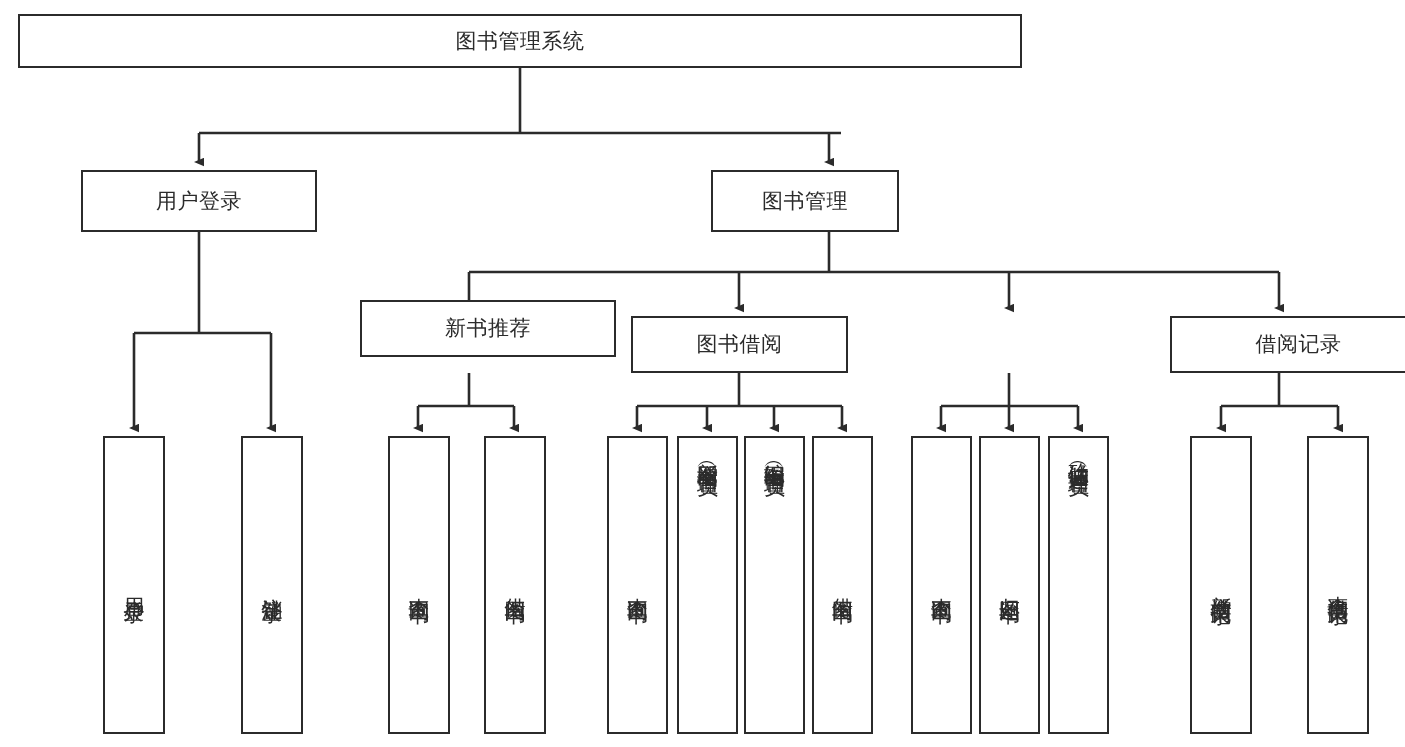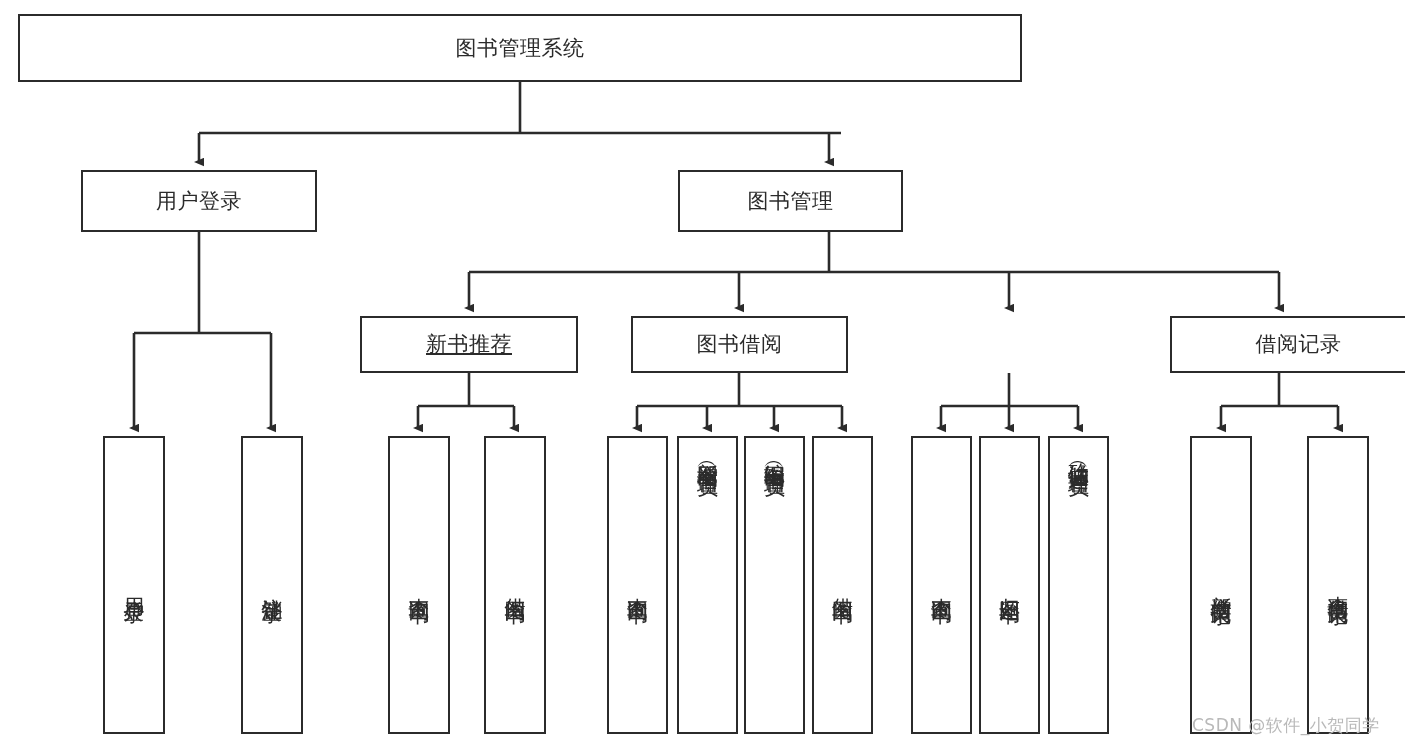--- a/index.html
+++ b/index.html
@@ -118,33 +118,33 @@
       <path d="M1009,406 L1009,428" marker-end="url(#arrow)"></path>
       <path d="M1078,406 L1078,428" marker-end="url(#arrow)"></path>
 
       <path d="M1279,373 L1279,406"></path>
       <path d="M1221,406 L1338,406"></path>
       <path d="M1221,406 L1221,428" marker-end="url(#arrow)"></path>
       <path d="M1338,406 L1338,428" marker-end="url(#arrow)"></path>
     </g>
   </svg>
 
-  <div class="node horizontal" style="left:18px; top:14px; width:1004px; height:68px;">
+  <div class="node horizontal" style="left:18px; top:14px; width:1004px; height:54px;">
     <span class="label">图书管理系统</span>
   </div>
 
   <div class="node horizontal" style="left:81px; top:170px; width:236px; height:62px;">
     <span class="label">用户登录</span>
   </div>
 
-  <div class="node horizontal" style="left:678px; top:170px; width:225px; height:62px;">
+  <div class="node horizontal" style="left:711px; top:170px; width:188px; height:62px;">
     <span class="label">图书管理</span>
   </div>
 
-  <div class="node horizontal" style="left:360px; top:316px; width:218px; height:57px;text-decoration:underline;">
+  <div class="node horizontal" style="left:360px; top:300px; width:256px; height:57px;">
     <span class="label">新书推荐</span>
   </div>
 
   <div class="node horizontal" style="left:631px; top:316px; width:217px; height:57px;">
     <span class="label">图书借阅</span>
   </div>
 
 
   <div class="node horizontal" style="left:1170px; top:316px; width:257px; height:57px;">
     <span class="label">借阅记录</span>
@@ -195,15 +195,14 @@
   </div>
 
   <div class="node vertical centered" style="left:1190px; top:436px; width:62px; height:298px;">
     <span class="label">新增借阅记录</span>
   </div>
 
   <div class="node vertical centered" style="left:1307px; top:436px; width:62px; height:298px;">
     <span class="label">查询借阅记录</span>
   </div>
 
-  <div id="watermark" style="left:1192px; top:714px;">CSDN @软件_小贺同学</div>
 
 </div>
 
 </body></html>

